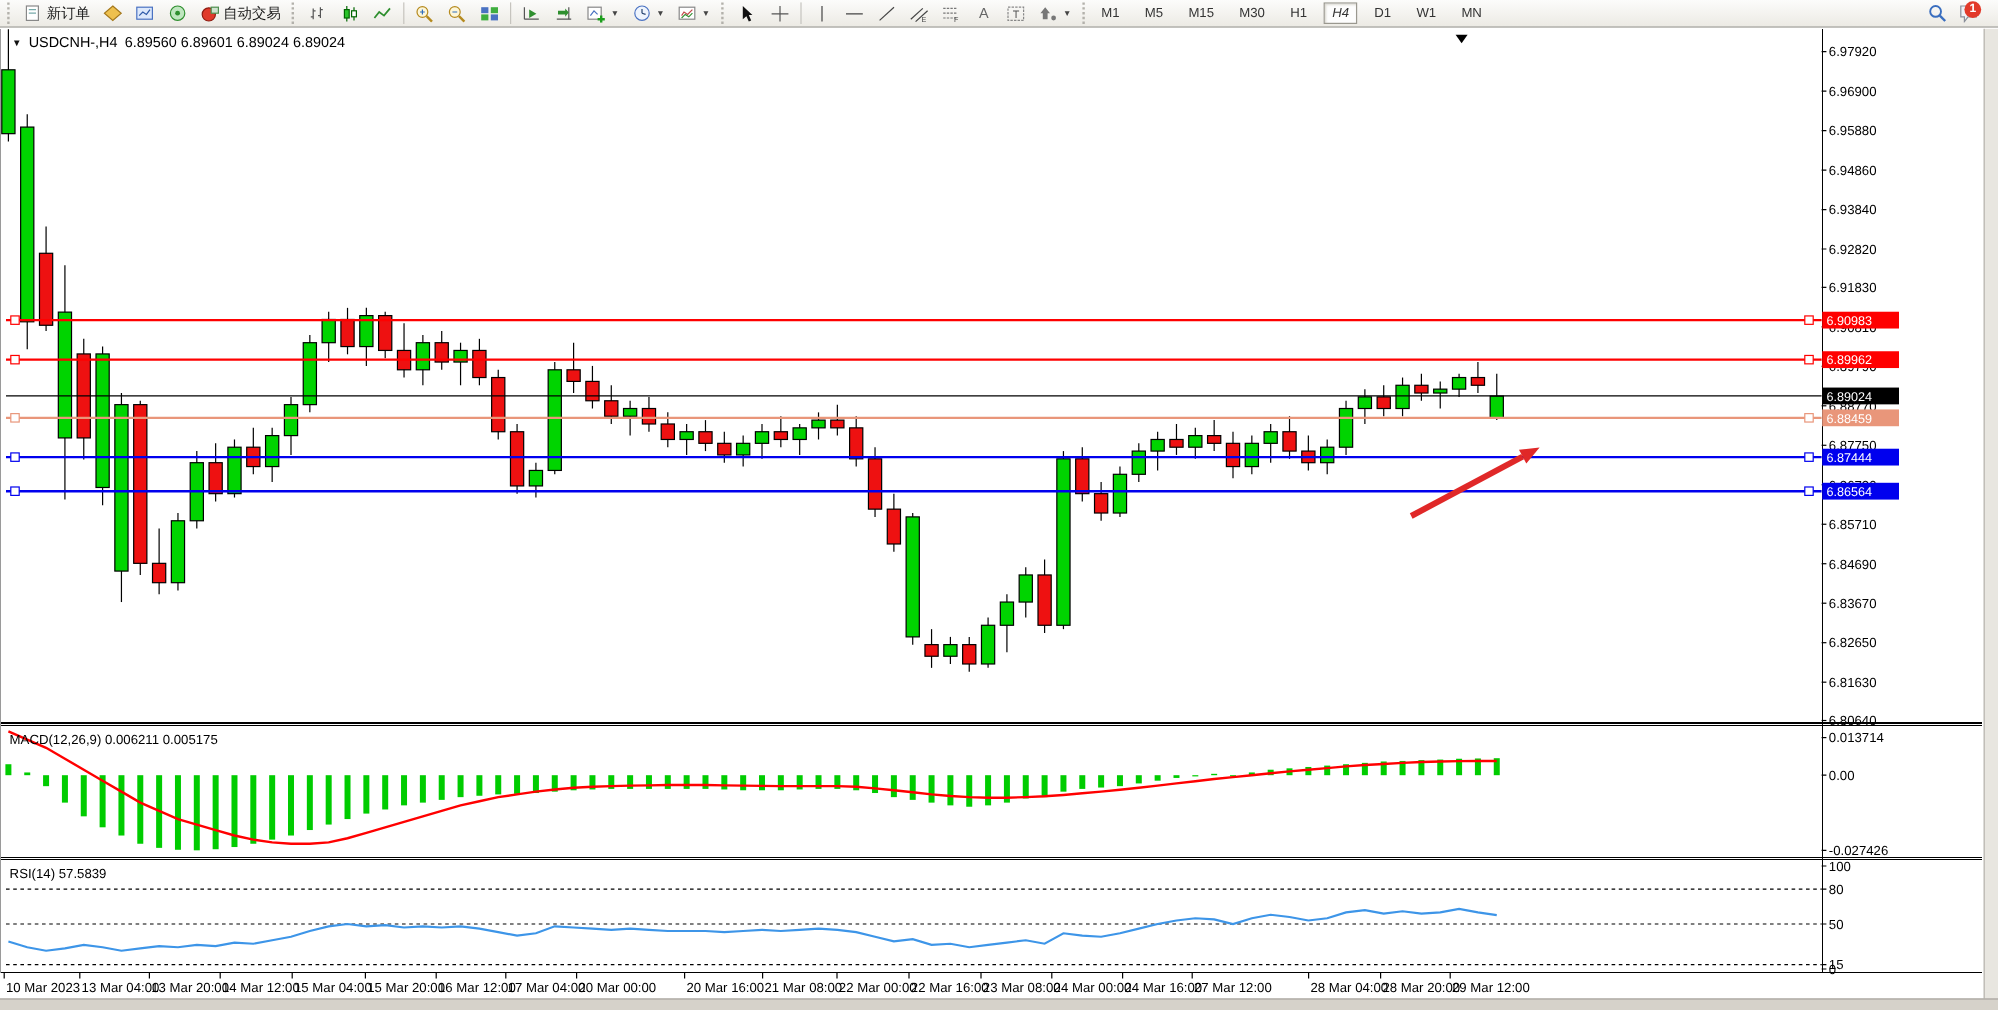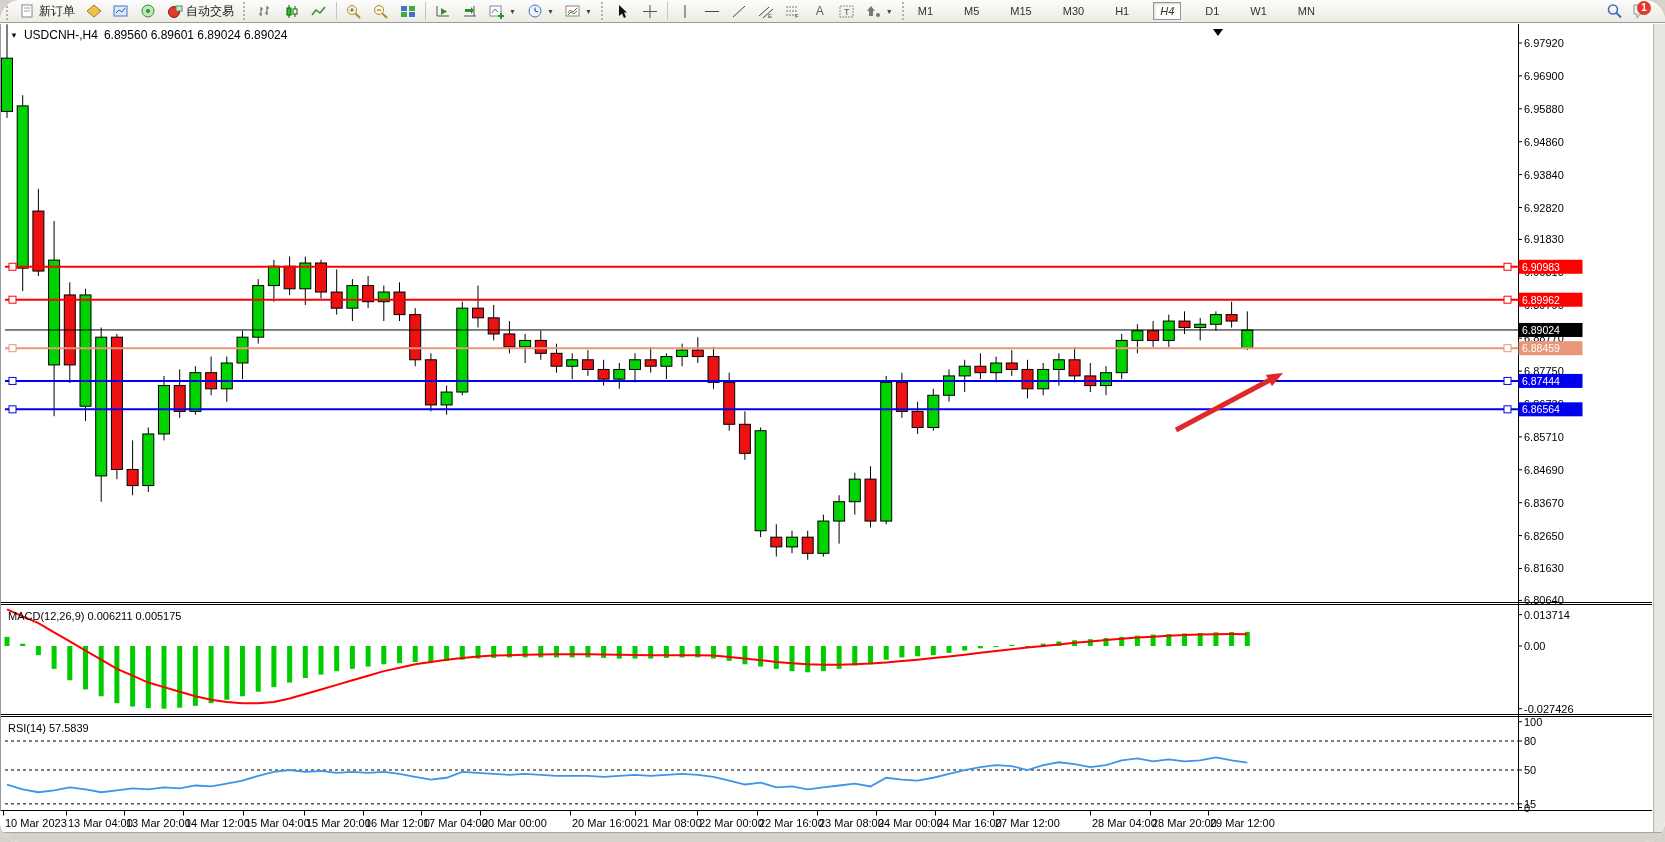--- a/index.html
+++ b/index.html
@@ -1,26 +1,26 @@
 <!DOCTYPE html>
 <html><head>
 <meta charset="utf-8">
 <style>
   html,body{margin:0;padding:0;background:#d6d2ca;font-family:"Liberation Sans","DejaVu Sans",sans-serif;}
-  #app{position:relative;width:1665px;height:842px;background:#fff;overflow:hidden;border-radius:21px;}
+  #app{position:relative;width:1665px;height:842px;background:#fff;overflow:hidden;}
   
   .toolbar{position:absolute;top:0;left:0;width:1665px;height:23px;background:linear-gradient(#fcfcfb,#eceae4);
     border-bottom:1px solid #9c9a94;display:flex;align-items:center;gap:1px;padding:0 3px;box-sizing:border-box;z-index:6;}
   .tb-btn{height:19px;display:flex;align-items:center;gap:3px;padding:0 4px;border:1px solid transparent;
     font-size:12px;color:#1a1a1a;white-space:nowrap;}
   .ic{display:inline-flex;align-items:center;justify-content:center;width:16px;height:15px;font-size:12px;line-height:15px;}
   .sep{width:1px;height:18px;background:#c6c4be;margin:0 3px;}
   .grip{width:3px;height:18px;border-left:2px dotted #b3b1ab;margin:0 3px;}
   .caret{font-size:7px;color:#444;margin-left:1px;}
-  .tf-group{display:flex;align-items:center;gap:17px;}
+  .tf-group{display:flex;align-items:center;gap:7px;}
   .tf-btn{font-size:11px;padding:2px 6px;color:#333;border:1px solid transparent;}
   .tf-btn.active{background:#fdfdfd;border:1px solid #9a988f;box-shadow:inset 1px 1px 2px #d8d6ce;font-style:italic;}
   .right-group{margin-left:auto;display:flex;align-items:center;gap:8px;padding-right:10px;position:relative;}
   .badge{position:absolute;top:-3px;right:1px;background:#e23a2a;color:#fff;border-radius:50%;
     width:14px;height:14px;font-size:10px;line-height:14px;text-align:center;font-weight:bold;}
   
   #chart-area{position:absolute;top:24px;left:0;width:1665px;height:818px;background:#fff;}
   #chart-svg{position:absolute;top:0;left:0;}
   #chart-title{position:absolute;top:4px;left:10px;font-size:12px;color:#000;z-index:4;display:flex;gap:6px;align-items:center;}
   #chart-title .tri{font-size:8px;color:#111;}

